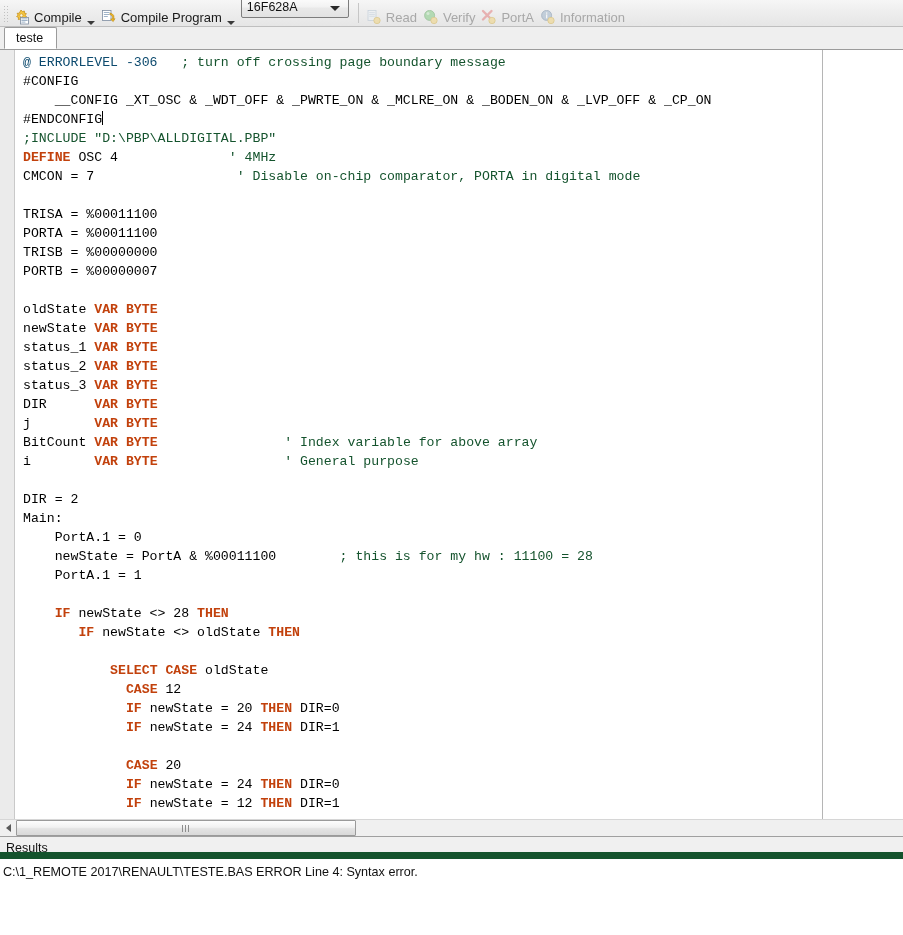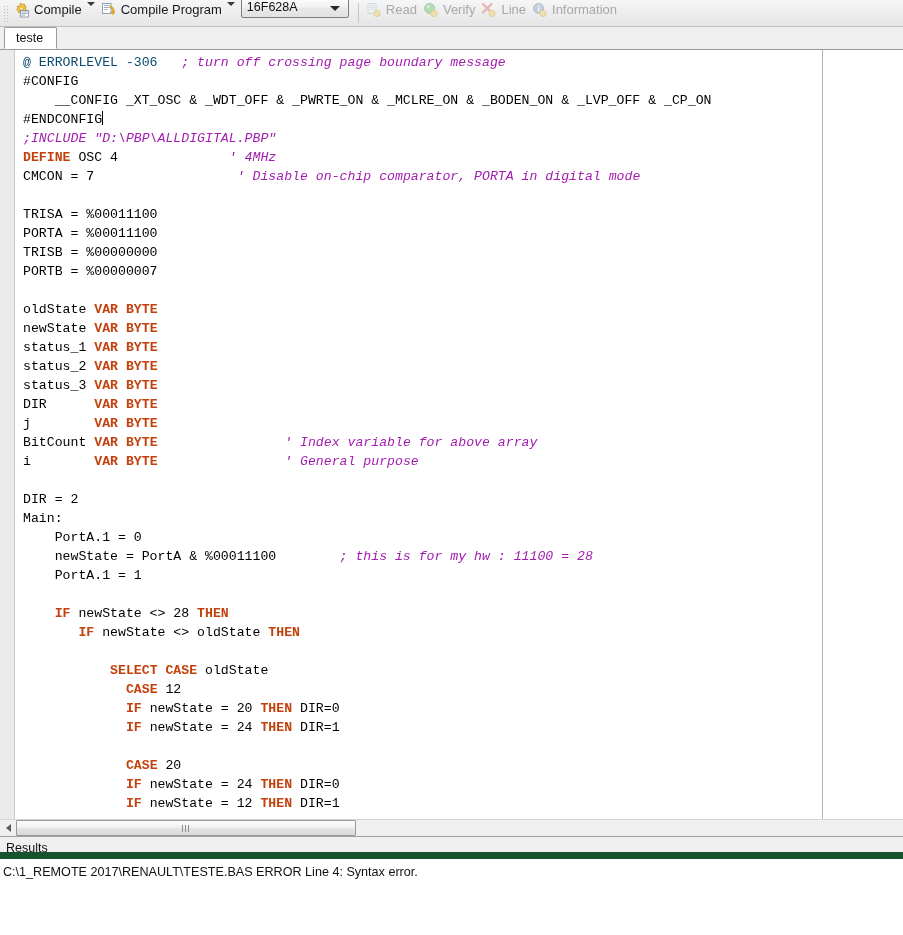--- a/index.html
+++ b/index.html
@@ -37,21 +37,21 @@
     width: 7px;
     height: 19px;
     margin-right: 3px;
     background-image: radial-gradient(#b9b9b9 35%, transparent 36%);
     background-size: 3px 3px;
     background-position: 1px 1px;
     opacity: 0.85;
   }
   .tb-item {
     display: flex;
-    align-items: flex-start;
+    align-items: flex-end;
     height: 23px;
     padding: 0 4px 0 2px;
     font-size: 13px;
     color: #1a1a1a;
     white-space: nowrap;
     cursor: default;
   }
   .tb-item.disabled { color: #a8a8a8; }
   .tb-label { margin-left: 4px; }
   .tb-caret {
@@ -162,21 +162,21 @@
     padding: 3px 0 0 8px;
     font-family: "Liberation Mono", "DejaVu Sans Mono", monospace;
     font-size: 13.2px;
     line-height: 19px;
     color: #000000;
     white-space: pre;
     position: relative;
     z-index: 2;
   }
   .k  { font-weight: bold; color: #c2410c; }   
-  .cm { font-style: italic; color: #a21caf; }  
+  .cm { color: #14532d; }  
   .gr { color: #0c4a6e; }                      
   .caret {
     display: inline-block;
     width: 1px;
     height: 14px;
     background: #000;
     vertical-align: -2px;
     margin-left: 0px;
   }
 
@@ -325,21 +325,21 @@
     </div>
 
     <div class="tb-item disabled">
       <span class="tb-icon">
         <svg width="16" height="16" viewBox="0 0 16 16" opacity="0.45">
           <path d="M2 2 L10.5 10.5" stroke="#e06a6a" stroke-width="2.4" stroke-linecap="round"></path>
           <path d="M10.5 2 L2 10.5" stroke="#e06a6a" stroke-width="2.4" stroke-linecap="round"></path>
           <circle cx="11" cy="11.5" r="3.2" fill="#f3cf6a" stroke="#c49b18" stroke-width="0.7"></circle>
         </svg>
       </span>
-      <span class="tb-label">Line</span>
+      <span class="tb-label">PortA</span>
     </div>
 
     <div class="tb-item disabled">
       <span class="tb-icon">
         <svg width="16" height="16" viewBox="0 0 16 16" opacity="0.45">
           <circle cx="6.6" cy="6.4" r="5" fill="#8fa9c4" stroke="#4d6a8a" stroke-width="0.8"></circle>
           <rect x="6" y="5.4" width="1.3" height="4" fill="#ffffff"></rect>
           <rect x="6" y="3.4" width="1.3" height="1.3" fill="#ffffff"></rect>
           <circle cx="11" cy="11.5" r="3.2" fill="#f3cf6a" stroke="#c49b18" stroke-width="0.7"></circle>
         </svg>

